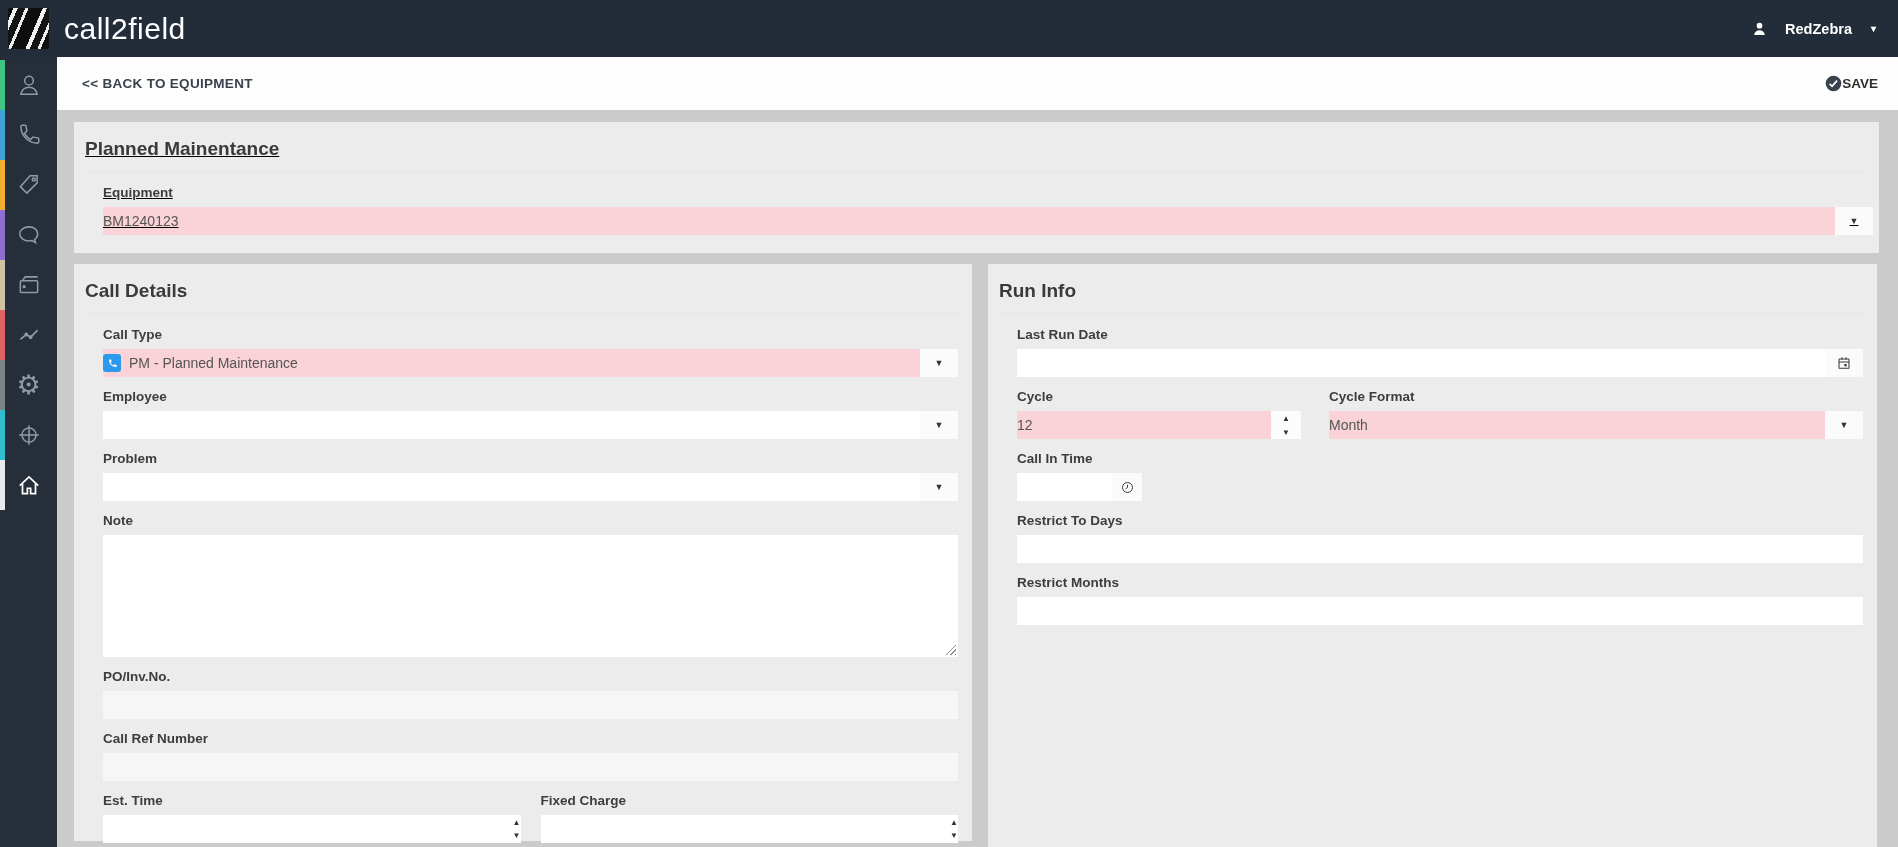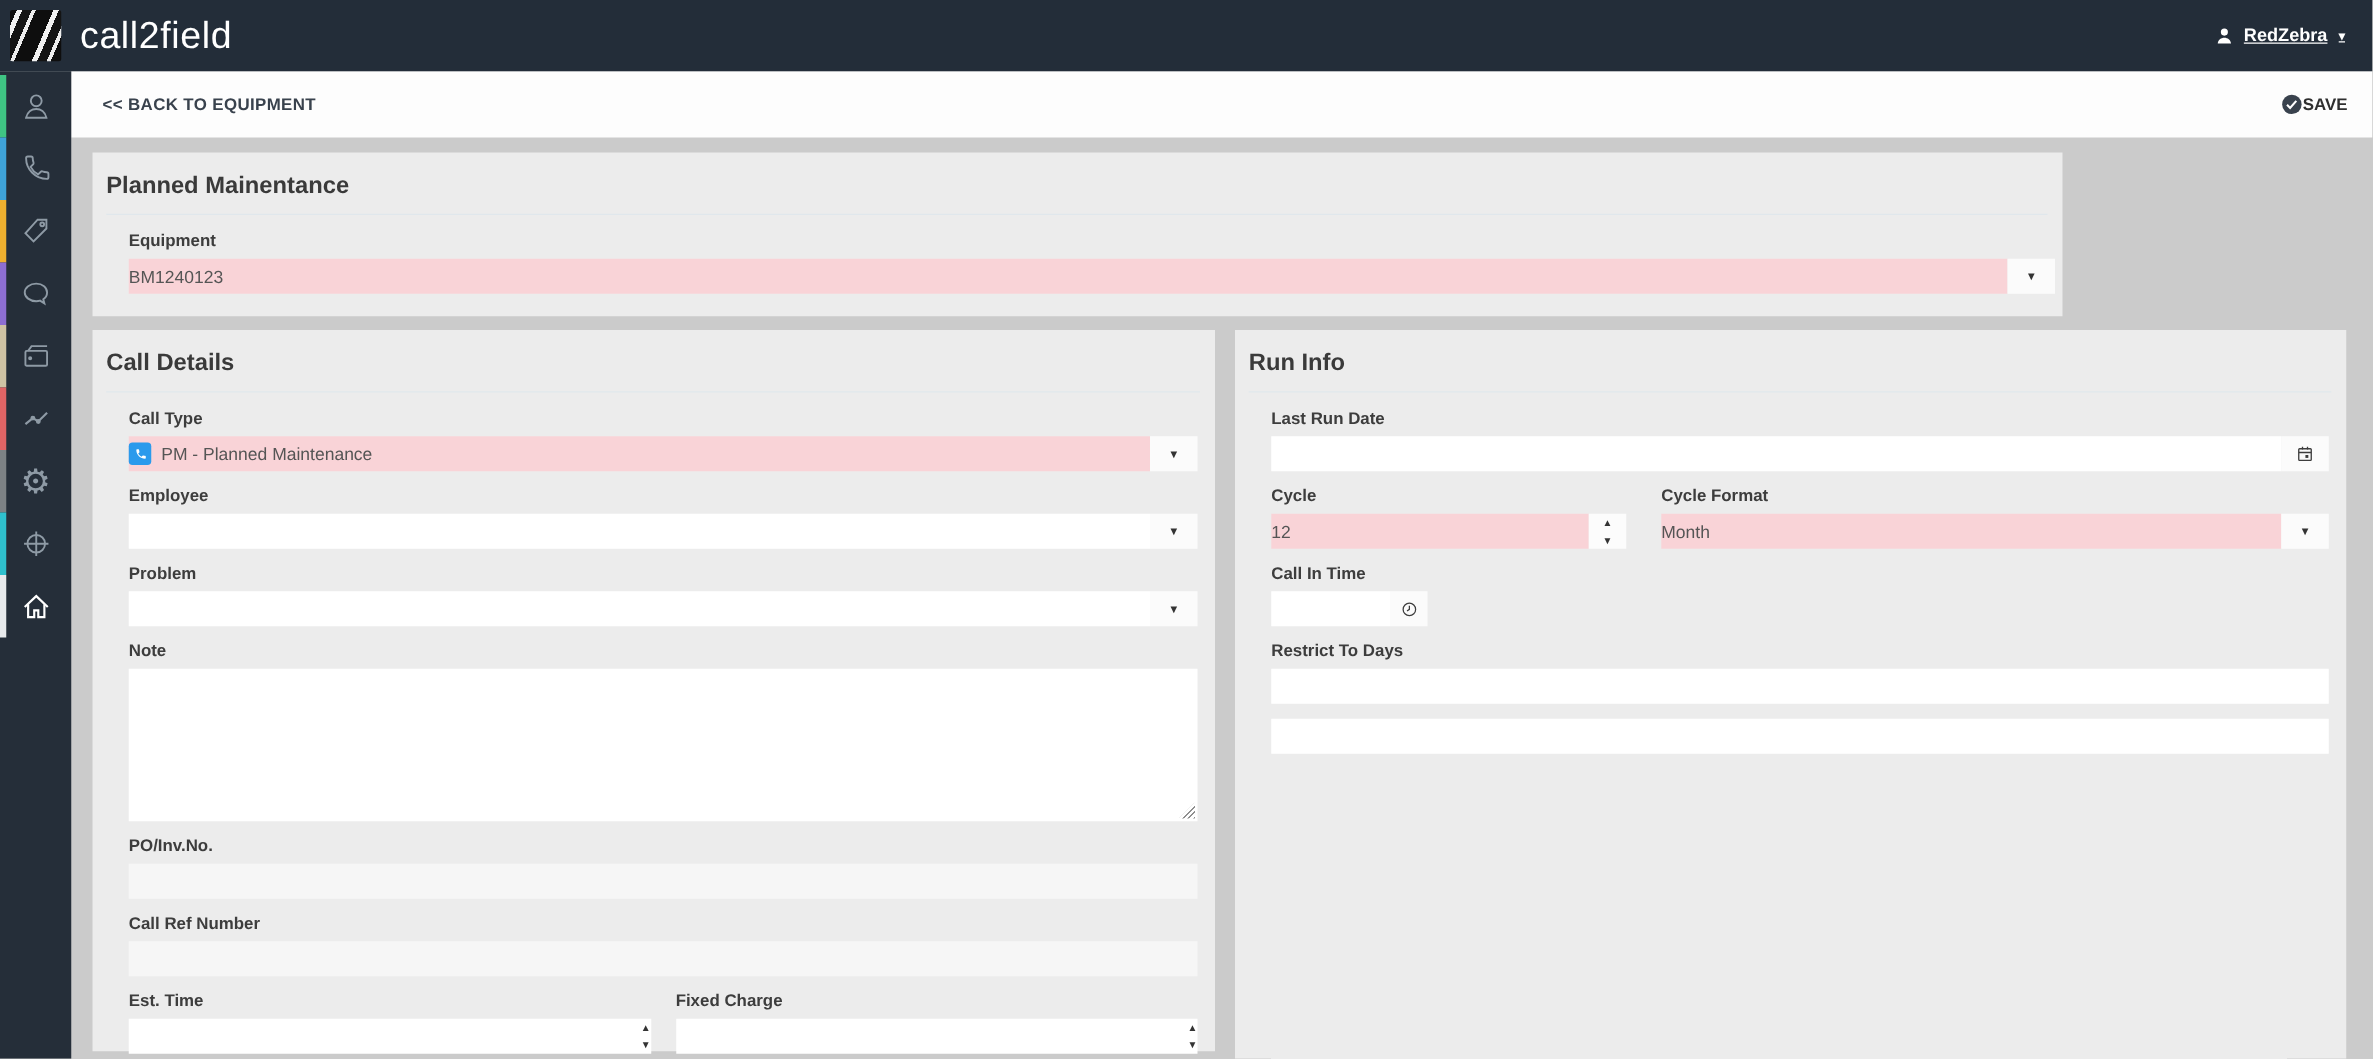--- a/index.html
+++ b/index.html
@@ -8,36 +8,36 @@
     position:relative; overflow:hidden;
     background:#cbcbcb;
     font-family:"Liberation Sans", sans-serif;
   }
   
   .topbar { position:absolute; top:0; left:0; right:0; height:57px; background:#232d39; display:flex; align-items:center; z-index:5; }
   .logo-box { width:41px; height:41px; margin-left:8px; border-radius:2px; overflow:hidden;
     background:repeating-linear-gradient(113deg,#0e0e0e 0 5px,#f2f2f2 5px 9px,#141414 9px 16px,#ededed 16px 19px,#0e0e0e 19px 27px);
   }
   .brand { color:#ffffff; font-size:30px; font-weight:500; margin-left:15px; letter-spacing:.5px; }
-  .user-box { margin-left:auto; margin-right:22px; color:#fff; display:flex; align-items:center; gap:7px; font-weight:bold; font-size:14.5px; cursor:pointer;text-decoration:underline; }
+  .user-box { margin-left:auto; margin-right:22px; color:#fff; display:flex; align-items:center; gap:17px; font-weight:bold; font-size:14.5px; cursor:pointer; }
   .user-caret { font-size:10px; margin-left:2px; }
   
   .sidebar { position:absolute; top:57px; left:0; width:57px; bottom:0; background:#252e39; padding-top:3px; z-index:4; }
   .s-item { position:relative; height:50px; display:flex; align-items:center; justify-content:center; color:#8e9aa5; cursor:pointer; }
   .s-item.active { color:#ffffff; }
   .s-item .stripe { position:absolute; left:0; top:0; width:5px; height:100%; }
   .s-item svg { width:26px; height:26px; }
   .s-item .glyph { font-size:27px; line-height:1; }
   
   .actionbar { position:absolute; top:57px; left:57px; right:0; height:53px; background:#fdfdfd; display:flex; align-items:center; z-index:3; }
   .back-link { margin-left:25px; font-weight:bold; font-size:13.5px; color:#39424d; letter-spacing:.3px; cursor:pointer; }
   .save-btn { margin-left:auto; margin-right:20px; display:flex; align-items:center; gap:0; font-weight:bold; font-size:13.5px; color:#2f2f2f; cursor:pointer; }
   
   .panel { position:absolute; background:#ececec; }
-  #panel-planned { left:74px; top:122px; width:1576px; height:131px; }
+  #panel-planned { left:74px; top:122px; width:1805px; height:131px;text-decoration:underline; }
   #panel-call    { left:74px; top:264px; width:898px;  height:577px; }
   #panel-run     { left:988px; top:264px; width:889px; height:583px; }
   .panel-head { margin:0 12px 0 11px; padding:16px 0 11px 0; border-bottom:1px solid #e0e7ec; }
   .panel-title { font-size:19px; font-weight:bold; color:#3a3a3a; }
   .fields { padding:13px 14px 0 29px; }
   #panel-planned .fields { padding-right:6px; }
   .field { margin-bottom:12px; }
   .flabel { display:block; font-size:13.5px; font-weight:bold; color:#3d3d3d; margin-bottom:7px; }
   .inputrow { display:flex; align-items:stretch; }
   .input, input.input { height:28px; background:#ffffff; border:none; outline:none; display:flex; align-items:center; padding:0 0; font-size:14px; color:#555; flex:1; min-width:0; font-family:"Liberation Sans", sans-serif; width:100%; }
@@ -315,19 +315,20 @@
     </div>
 
     <div class="field">
       <label class="flabel">Restrict To Days</label>
       <div class="inputrow">
         <input class="input" value="" style="">
       </div>
     </div>
 
     <div class="field">
+      <label class="flabel">Restrict Months</label>
       <div class="inputrow">
         <input class="input" value="" style="">
       </div>
     </div>
 
   </div>
 </section>
 
 </body></html>

